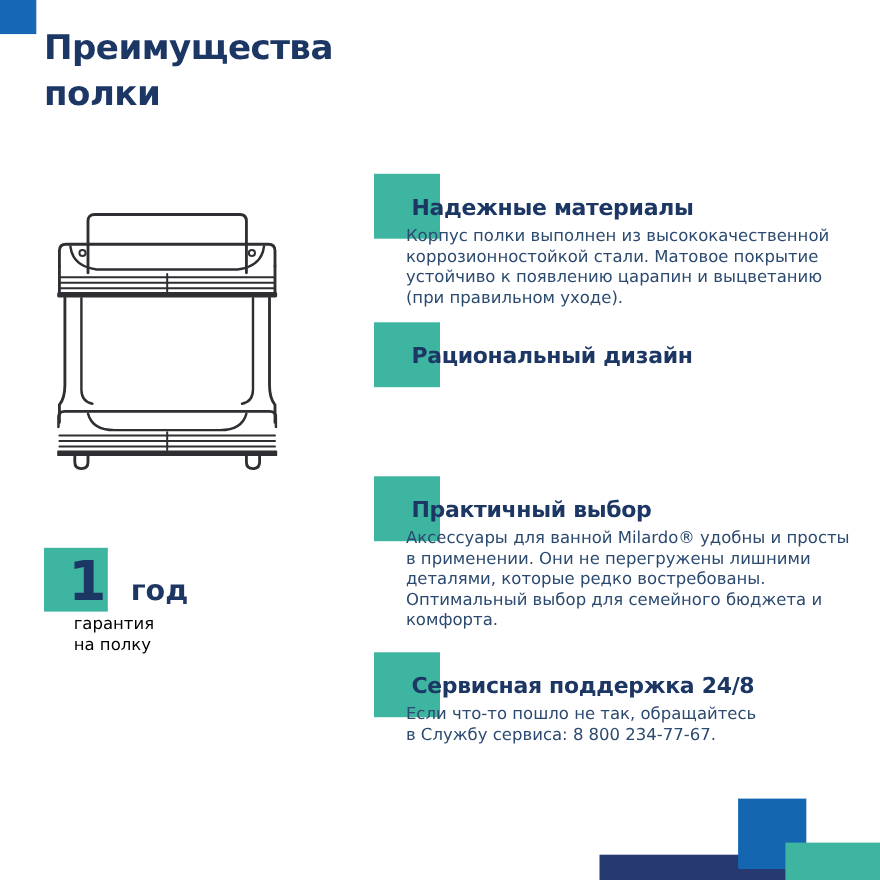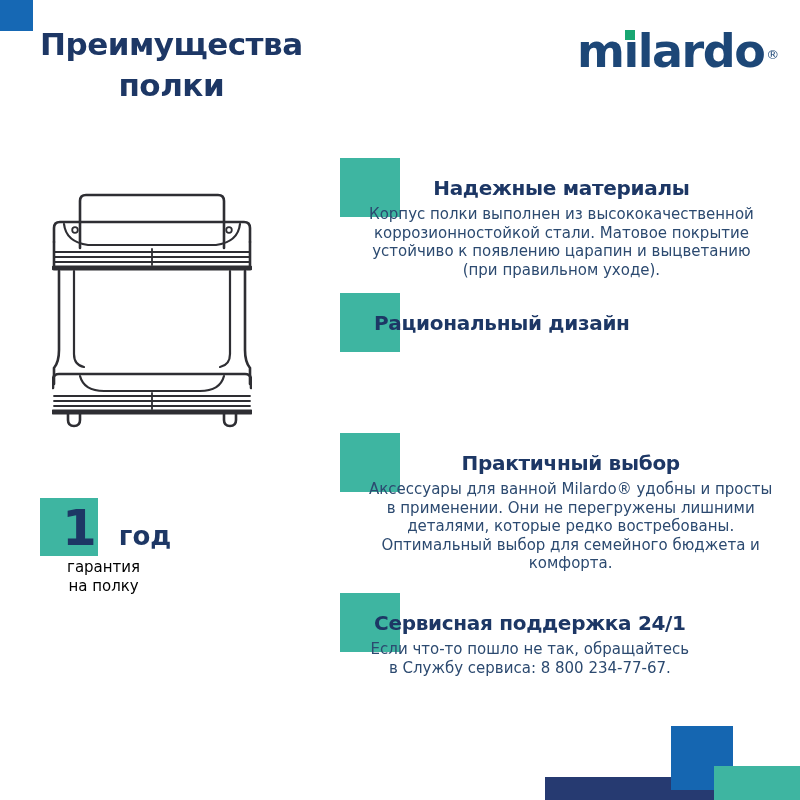--- a/index.html
+++ b/index.html
@@ -1,18 +1,18 @@
 <!DOCTYPE html>
 <html><head>
 <meta charset="utf-8">
 <style>
   html,body { margin:0; padding:0; background:#ffffff;
               font-family:"DejaVu Sans","Liberation Sans",sans-serif; }
   .canvas { position:relative; width:800px; height:800px; background:#ffffff;
-            overflow:hidden;text-align:center; }
+            overflow:hidden; }
 
   
   .corner-square { position:absolute; left:0; top:0; width:33px; height:31px;
                    background:#1668b4; }
   .br-navy { position:absolute; left:545px; top:777px; width:172px; height:23px;
              background:#263a71; }
   .br-blue { position:absolute; left:671px; top:726px; width:62px; height:64px;
              background:#1566b1; }
   .br-teal { position:absolute; left:714px; top:766px; width:86px; height:34px;
              background:#3eb5a1; }
@@ -60,21 +60,20 @@
 </head>
 <body>
 
 <div class="canvas">
 
   <div class="corner-square"></div>
 
   <h1 class="page-title">Преимущества
 полки</h1>
 
-  <div class="logo"><span>m</span><span class="i-wrap"><span class="i-dot"></span><span>ı</span></span><span>lardo</span><span class="reg">®</span></div>
 
   <div class="shelf">
     <svg width="200" height="240" viewBox="0 0 200 240" fill="none" stroke="#2e2e33" stroke-width="2.6" stroke-linecap="round">
 
       <path d="M28 58 L28 11 Q28 5 34 5 L166 5 Q172 5 172 11 L172 58"></path>
 
       <path d="M2 52 L2 38 Q2 32 8 32 L192 32 Q198 32 198 38 L198 52"></path>
 
       <path d="M12 34 Q14 52 36 55 L164 55 Q186 52 188 34" stroke-width="2.2"></path>
 
@@ -130,21 +129,21 @@
 в применении. Они не перегружены лишними
 деталями, которые редко востребованы.
 Оптимальный выбор для семейного бюджета и
 комфорта.</p>
     </div>
   </div>
 
   <div class="feature" style="top:593px">
     <div class="sq"></div>
     <div class="txt">
-      <h3>Сервисная поддержка 24/1</h3>
+      <h3>Сервисная поддержка 24/8</h3>
       <p>Если что-то пошло не так, обращайтесь
 в Службу сервиса: 8 800 234-77-67.</p>
     </div>
   </div>
 
   <div class="warranty-square"></div>
   <div class="warranty-line">
     <span class="warranty-number">1</span>
     <span class="warranty-unit">год</span>
   </div>

